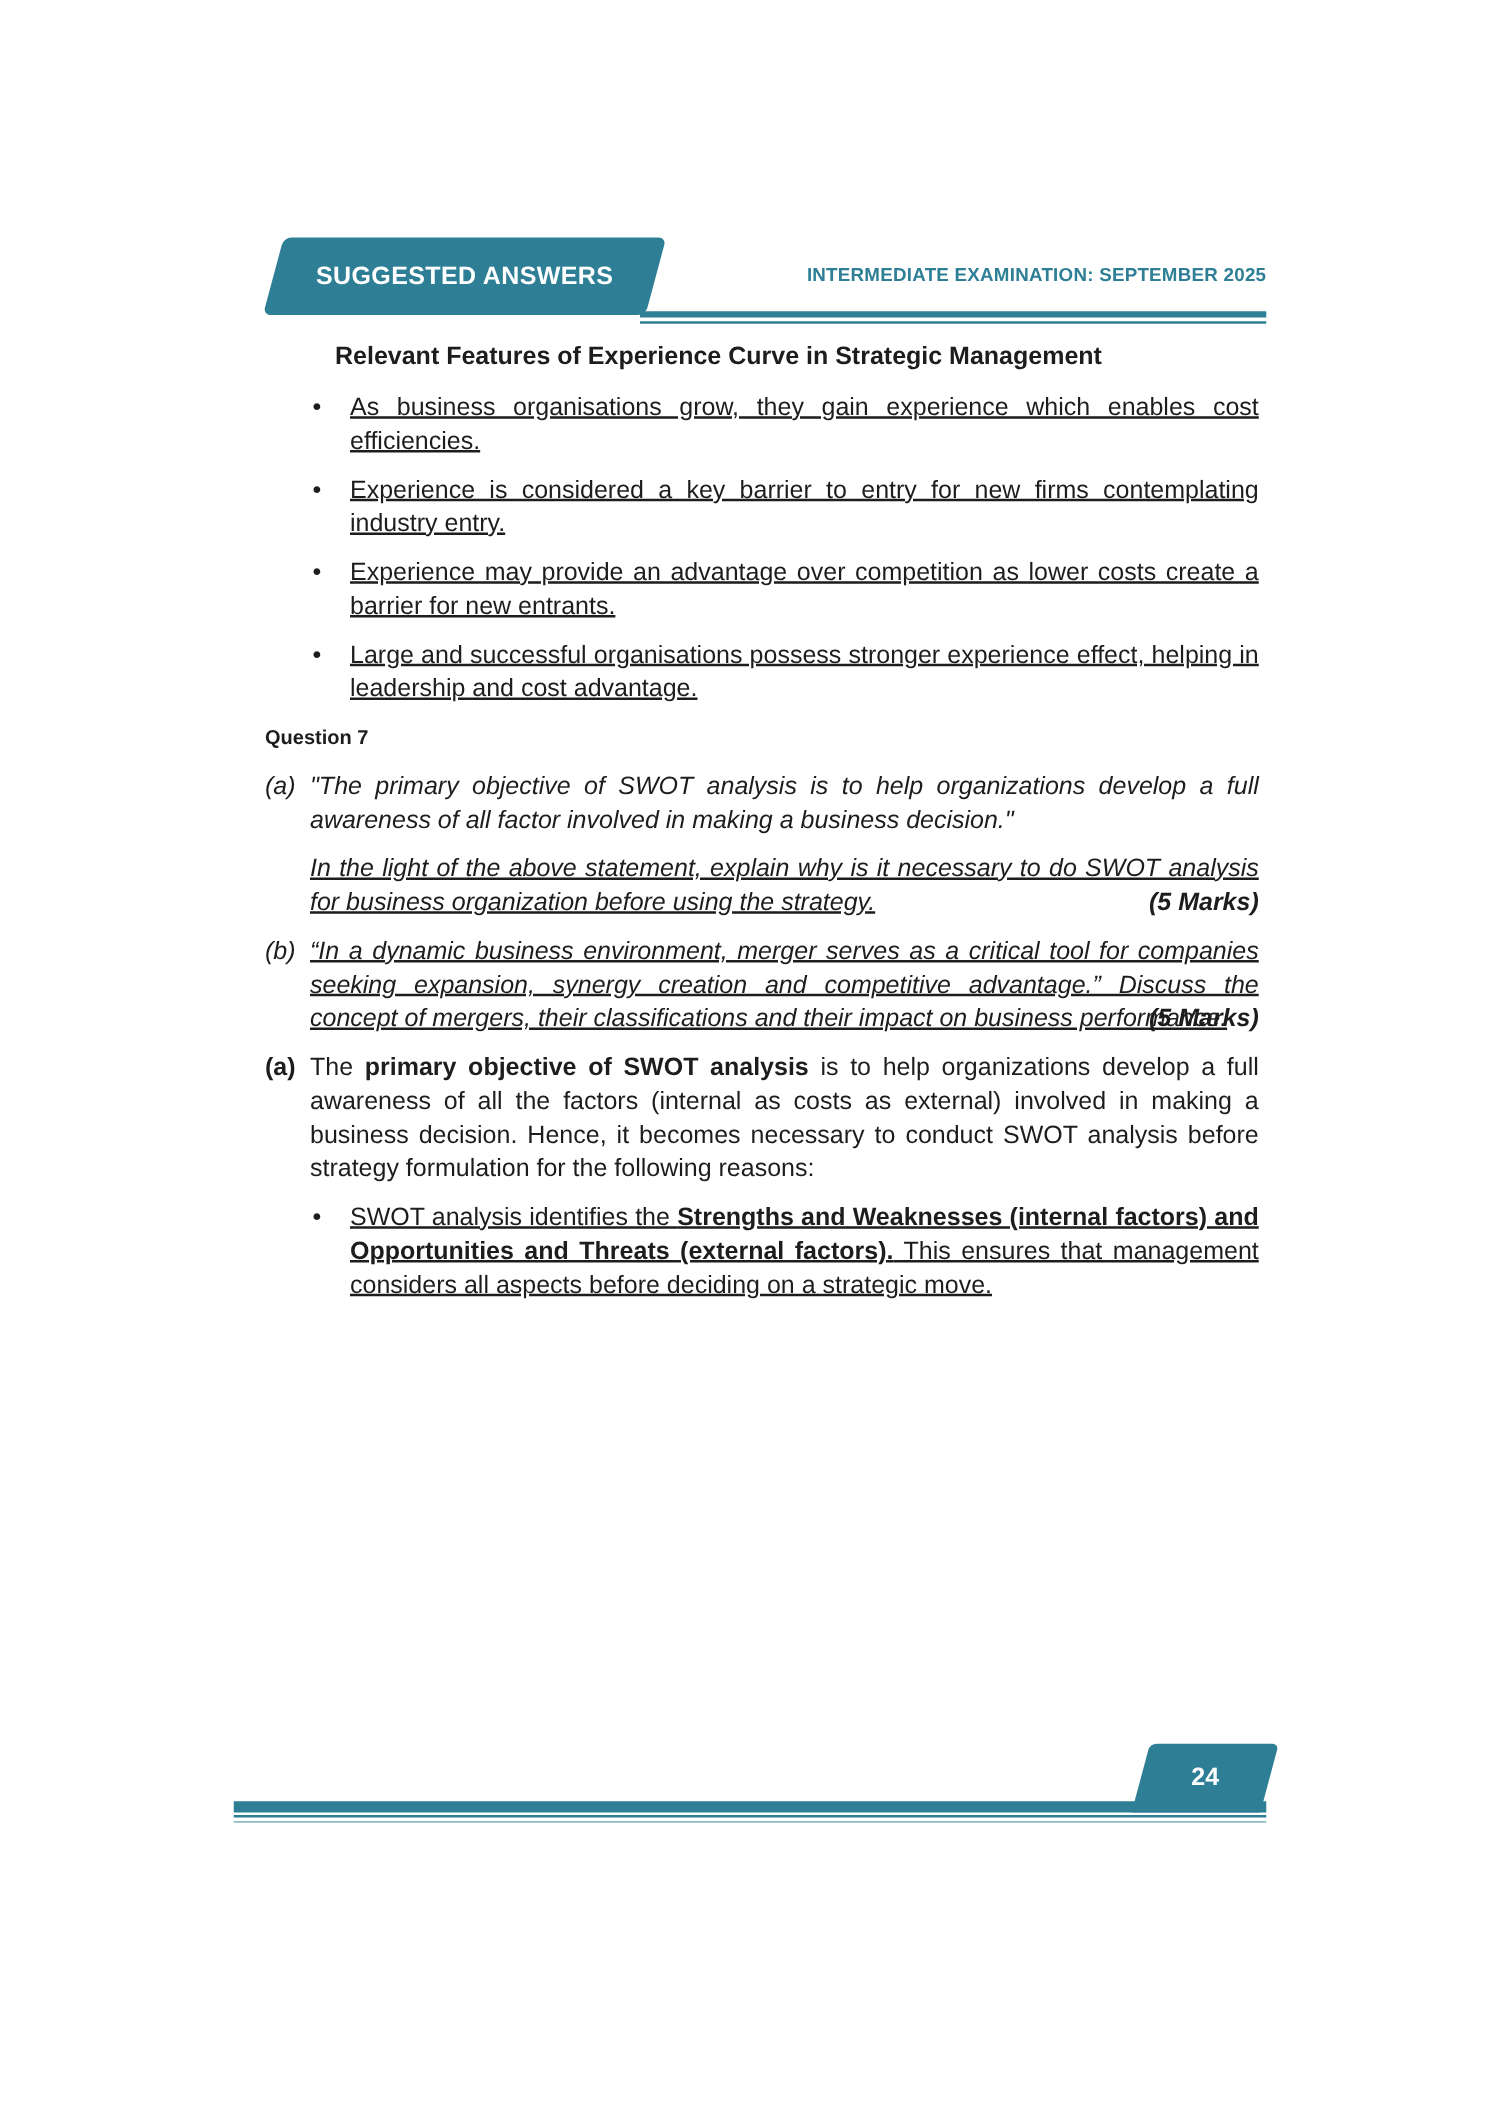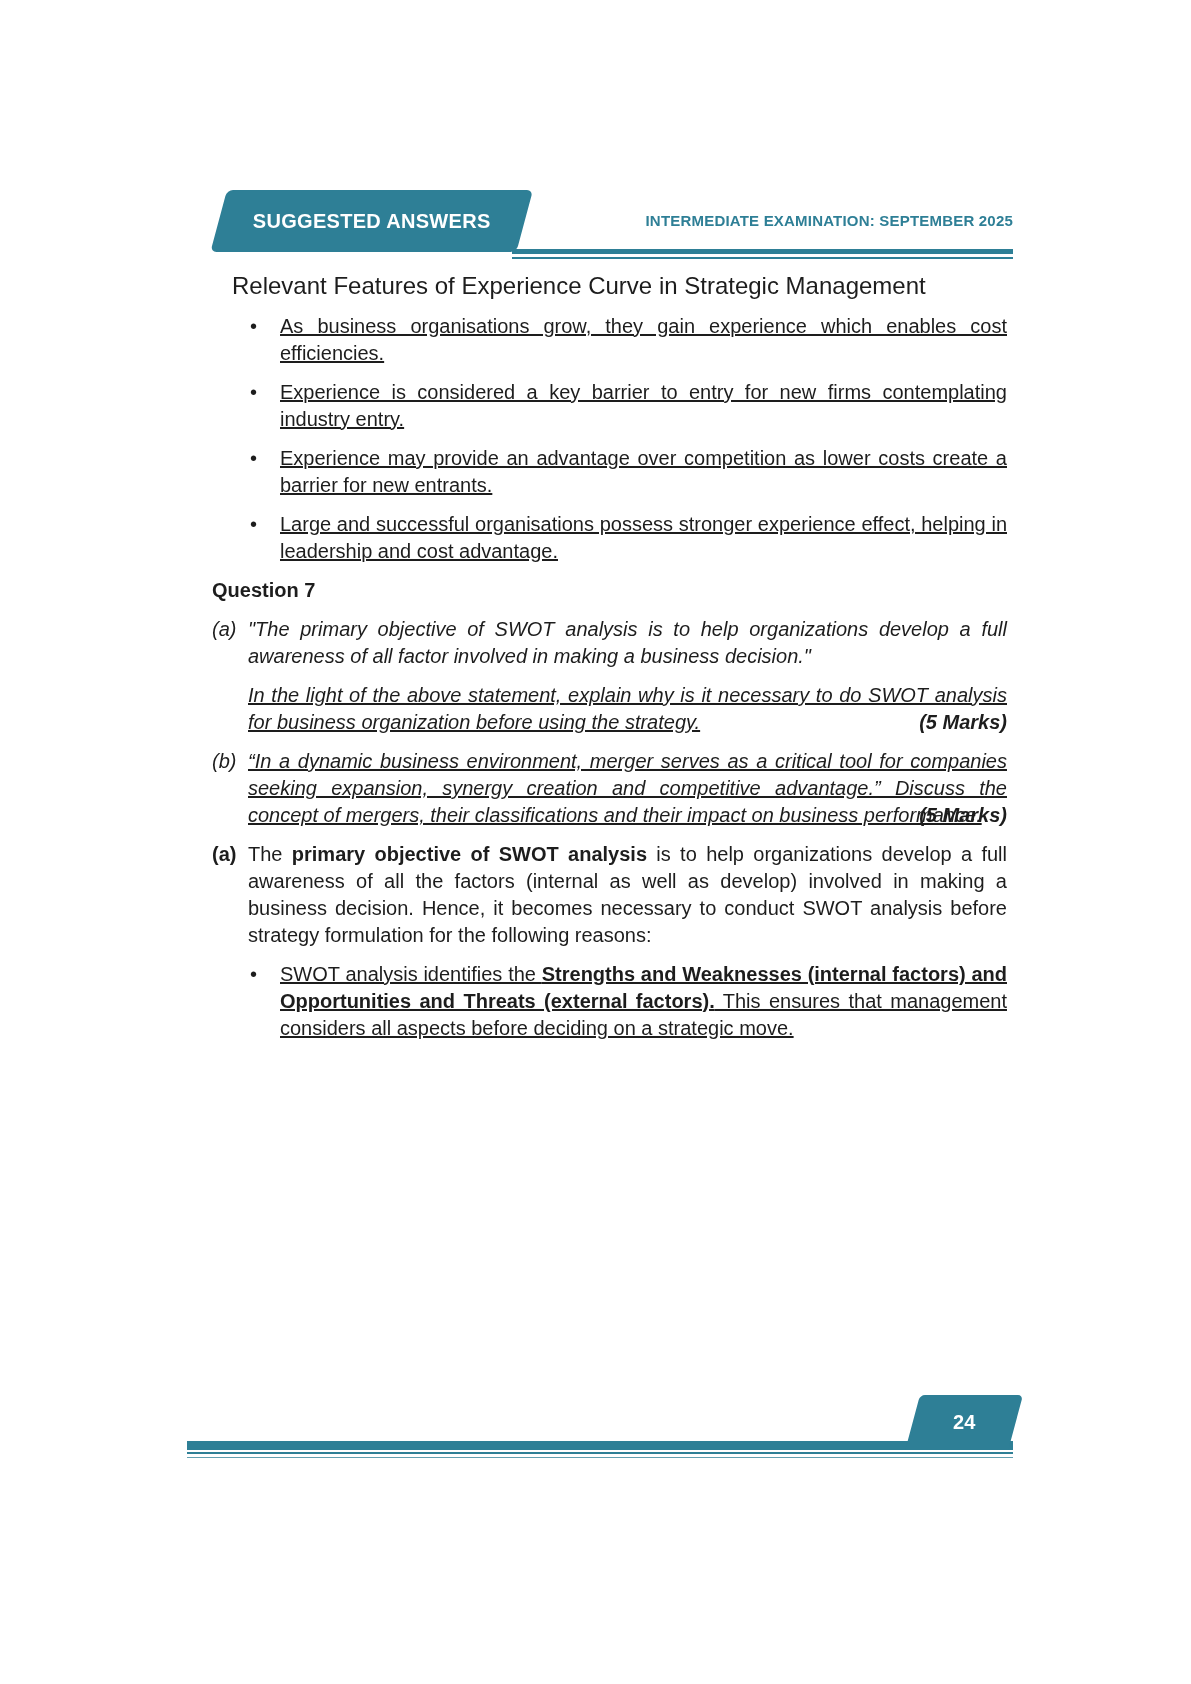--- a/index.html
+++ b/index.html
@@ -23,26 +23,26 @@
     color:var(--teal,#2e7f96);font-weight:bold;font-size:15px;letter-spacing:.2px;
   }
   .hrule-thick{position:absolute;left:512px;top:249px;width:501px;height:5px;background:var(--teal,#2e7f96);}
   .hrule-thin{position:absolute;left:512px;top:257px;width:501px;height:2px;background:var(--teal,#2e7f96);}
   
   .content{
     position:absolute;left:212px;top:260px;width:795px;
     font-size:20px;line-height:27px;
   }
   .content p{margin:0;}
-  .section-heading{font-weight:normal;font-size:24px;margin:12px 0 14px 20px;}
+  .section-heading{font-weight:bold;font-size:20px;margin:12px 0 14px 56px;}
   ul.bullets{list-style:none;margin:0 0 0 36px;padding:0;text-decoration:underline;}
   ul.bullets li{position:relative;padding-left:32px;margin-bottom:12px;text-align:justify;}
   ul.bullets li::before{content:"\2022";position:absolute;left:2px;top:0;}
   .para{text-align:justify;margin:0 36px 12px 36px;margin-right:0;}
-  .h2{font-weight:bold;font-size:20px;margin:7px 0 12px 0;}
+  .h2{font-weight:bold;font-size:16px;margin:7px 0 12px 0;}
   .row{display:flex;margin-bottom:12px;}
   .row .lbl{flex:0 0 36px;}
   .row .bod{flex:1;position:relative;text-align:justify;}
   .qa .lbl,.qa .bod{font-style:italic;}
   .qa .bod p{margin:0 0 12px 0;}
   .qa .bod p:last-child{margin-bottom:0;}
   .rel{position:relative;text-decoration:underline;}
   .marks{
     position:absolute;right:0;bottom:0;font-weight:bold;font-style:italic;white-space:nowrap;
   }
@@ -105,21 +105,21 @@
       <div class="bod rel">
         <span>“In a dynamic business environment, merger serves as a critical tool for companies seeking expansion, synergy creation and competitive advantage.” Discuss the concept of mergers, their classifications and their impact on business performance.</span>
         <span class="marks">(5 Marks)</span>
       </div>
     </div>
 
 
     <div class="row ans">
       <div class="lbl">(a)</div>
       <div class="bod">
-        <p><span>The </span><span class="bold">primary objective of SWOT analysis</span><span> is to help organizations develop a full awareness of all the factors (internal as well as develop) involved in making a business decision. Hence, it becomes necessary to conduct SWOT analysis before strategy formulation for the following reasons:</span></p>
+        <p><span>The </span><span class="bold">primary objective of SWOT analysis</span><span> is to help organizations develop a full awareness of all the factors (internal as costs as external) involved in making a business decision. Hence, it becomes necessary to conduct SWOT analysis before strategy formulation for the following reasons:</span></p>
       </div>
     </div>
 
     <ul class="bullets">
       <li><span>SWOT analysis identifies the </span><span class="bold">Strengths and Weaknesses (internal factors) and Opportunities and Threats (external factors).</span><span> This ensures that management considers all aspects before deciding on a strategic move.</span></li>
     </ul>
 
   </div>
 
   <div class="fbar"></div>

